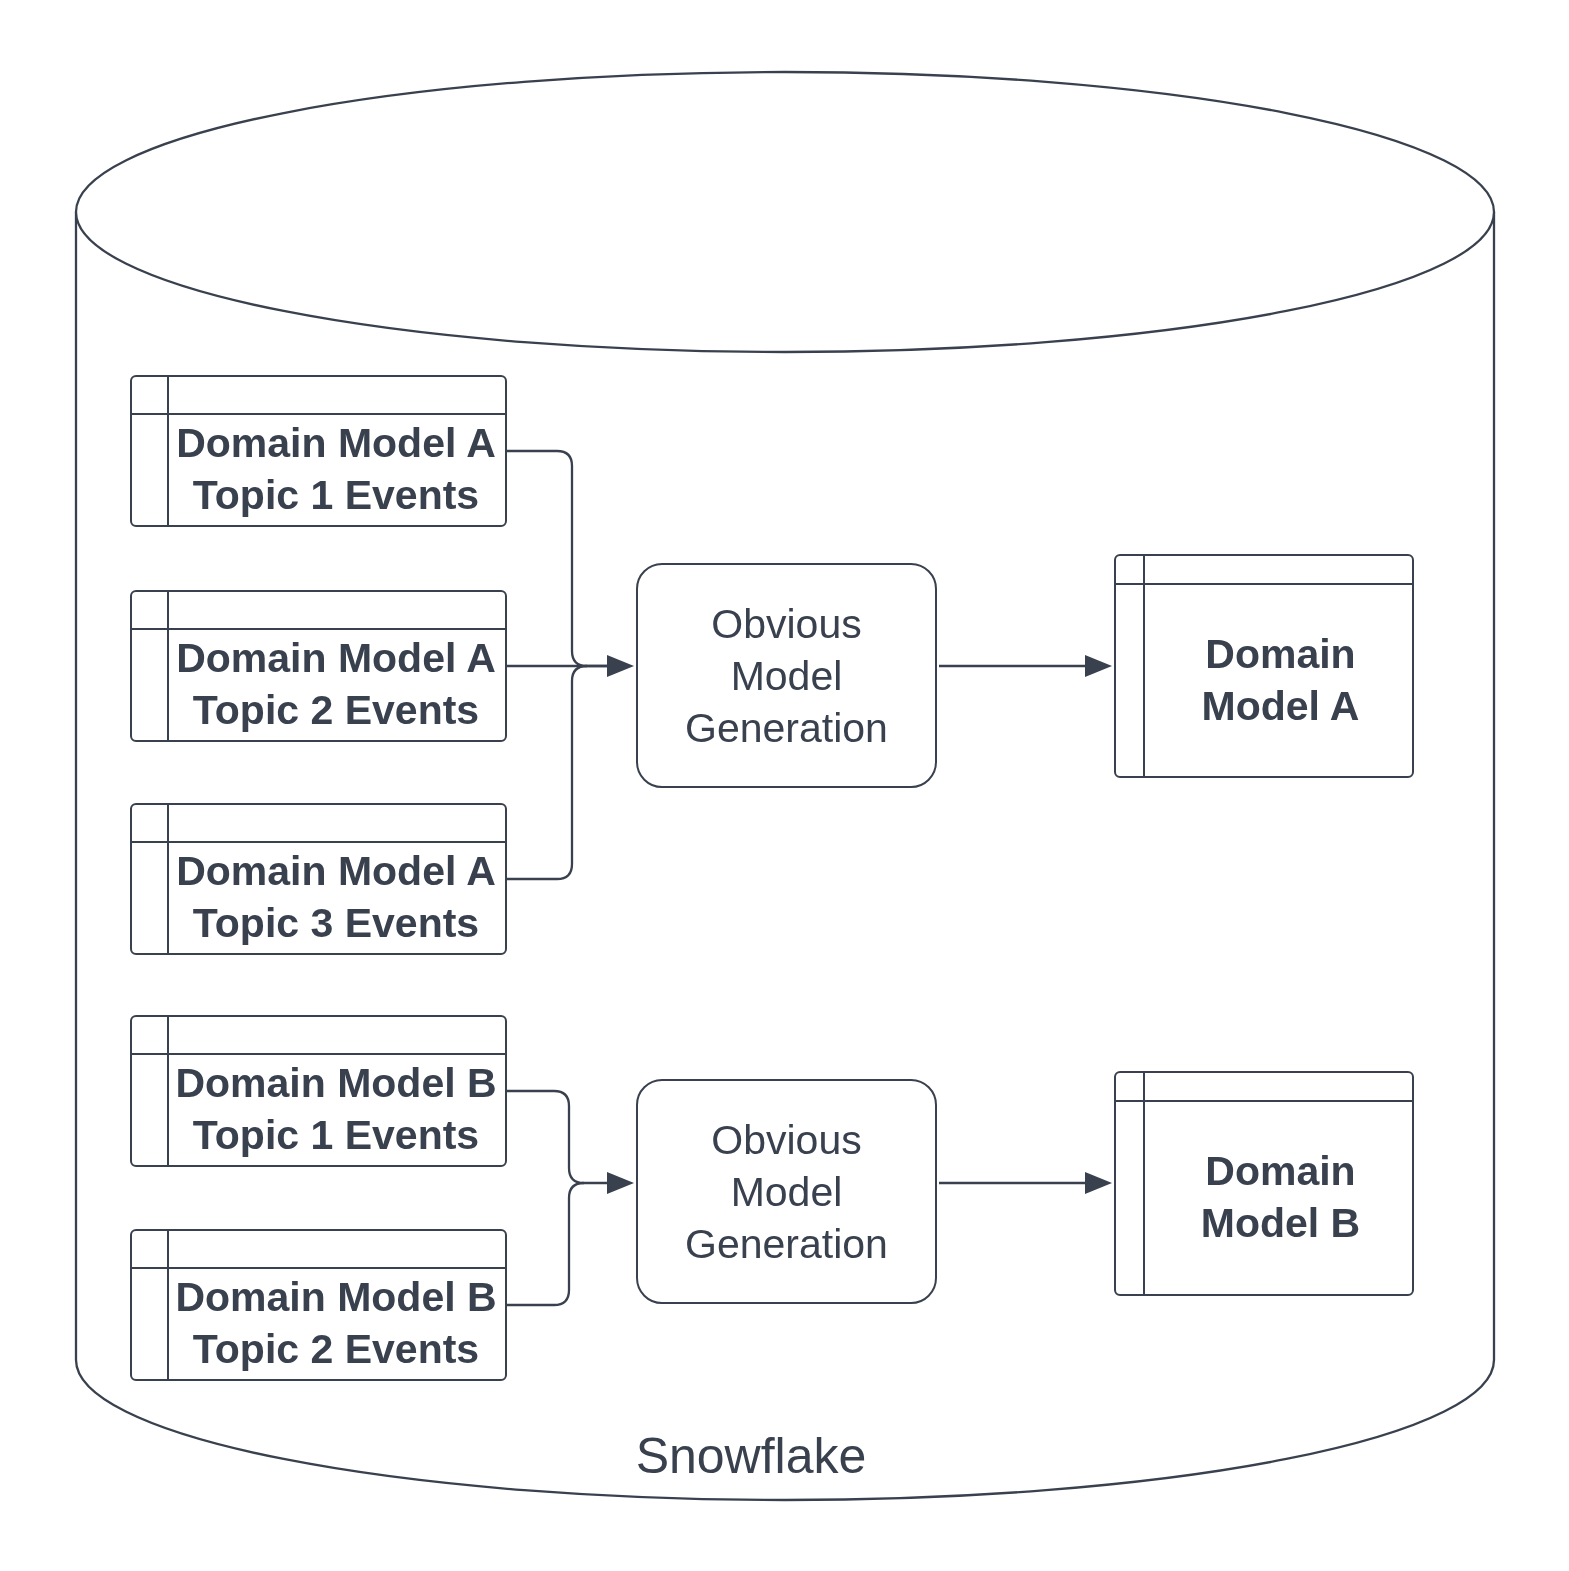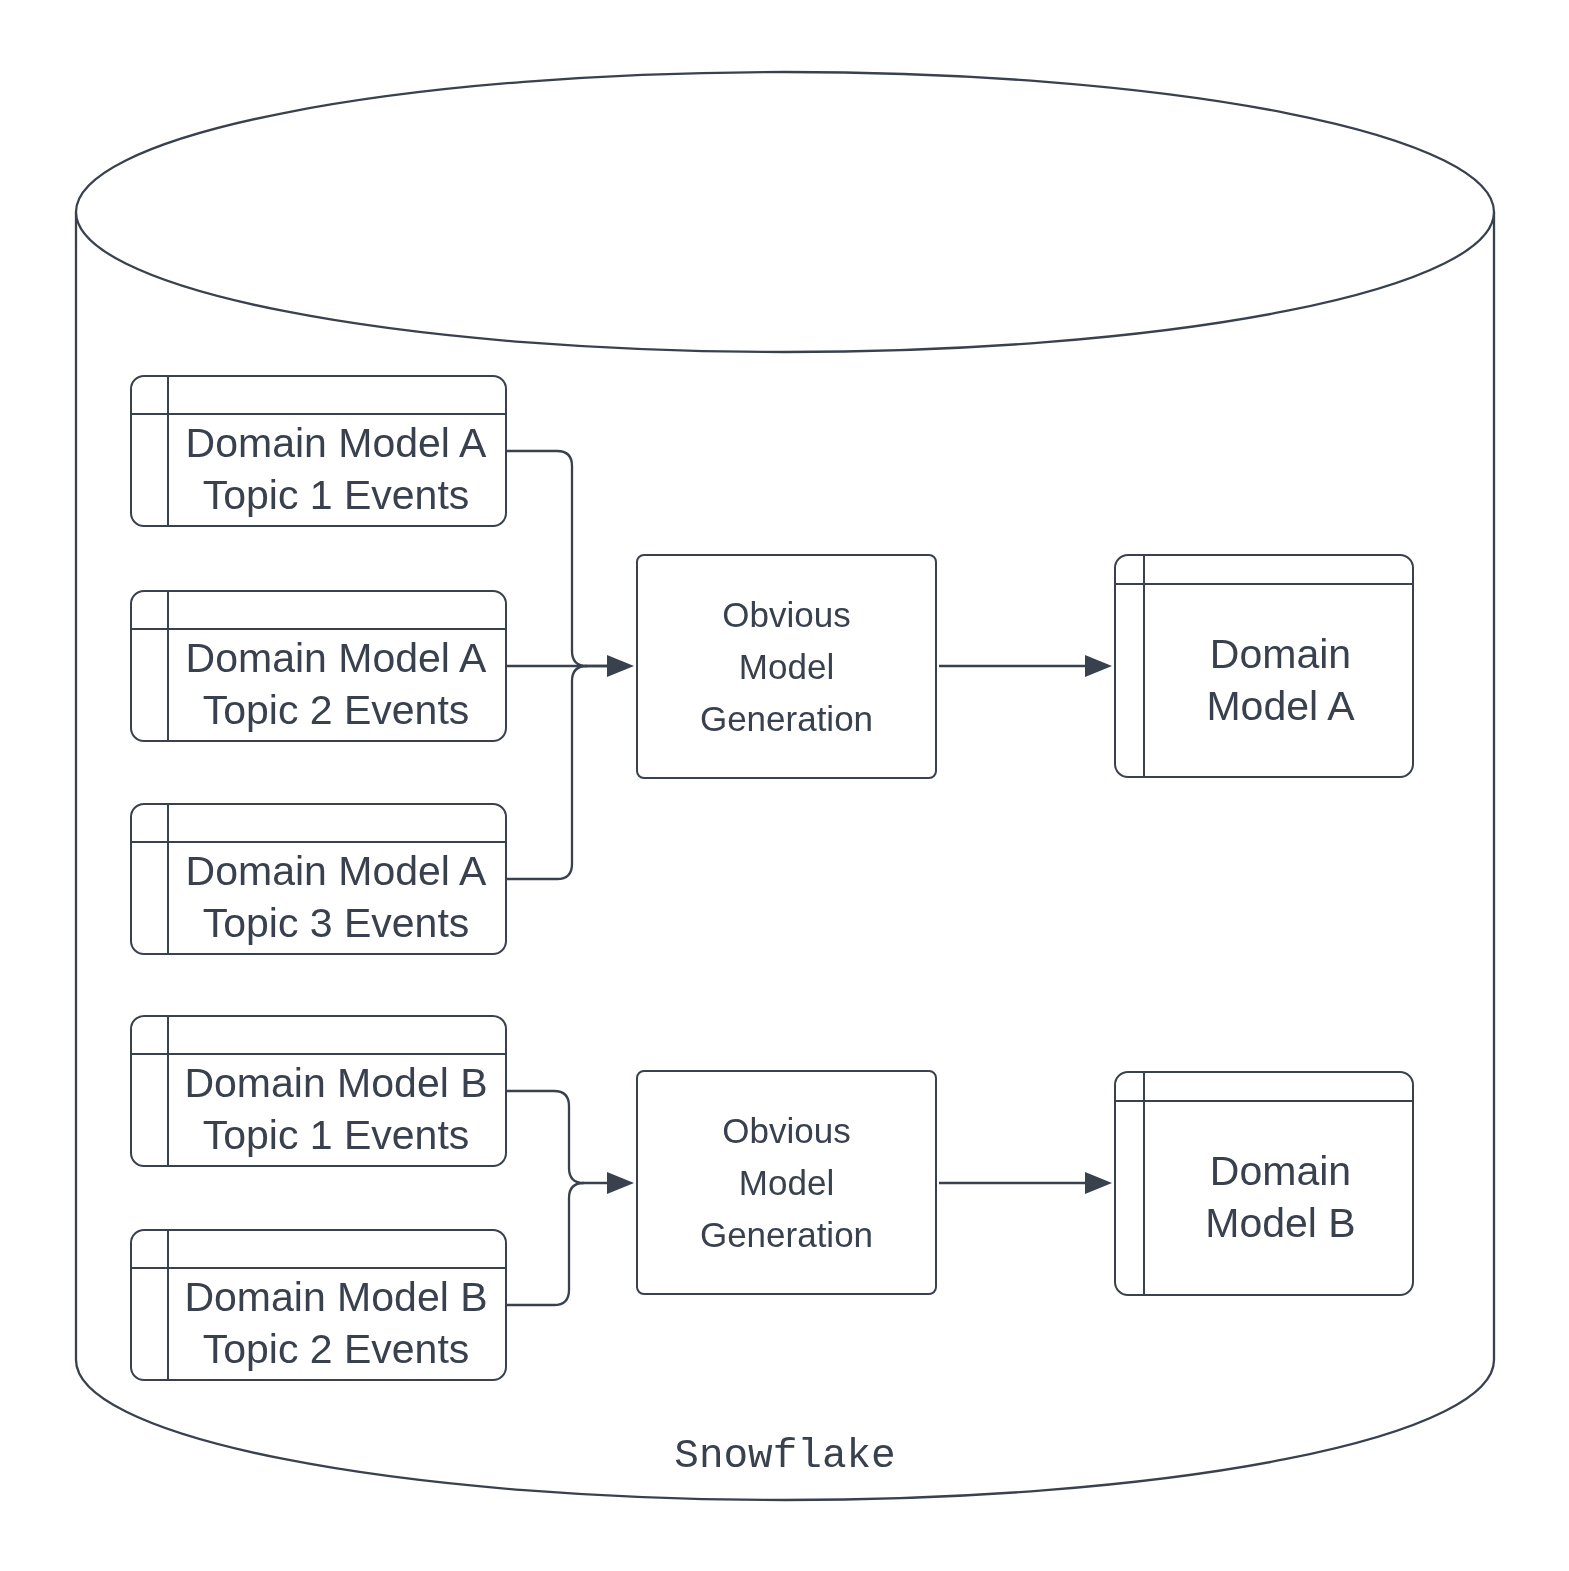--- a/index.html
+++ b/index.html
@@ -28,21 +28,22 @@
   
   .ln   { stroke: var(--stroke); stroke-width: 2.3; fill: none; }
   .cyl  { stroke: var(--stroke); stroke-width: 2.3; fill: var(--background); }
   .arrow { fill: var(--stroke); stroke: none; }
 
   
   .tbox {
     position: absolute;
     background: var(--background);
     border: 2.3px solid var(--stroke);
-    border-radius: 14px;
+    border-radius: 6px;
+    font-weight: bold;
   }
   .tbox .rule-h {
     position: absolute; left: 0; right: 0; height: 0;
     border-top: 2.3px solid var(--stroke);
   }
   .tbox .rule-v {
     position: absolute; top: 0; bottom: 0; width: 0;
     border-left: 2.3px solid var(--stroke);
   }
   .tbox .lbl {
@@ -60,35 +61,35 @@
   
   .tbox.out .rule-h { top: 27px; }
   .tbox.out .rule-v { left: 27px; }
   .tbox.out .lbl { left: 27px; top: 27px; right: 0; bottom: 0; margin-left: 6px; }
 
   
   .pbox {
     position: absolute;
     background: var(--background);
     border: 2.3px solid var(--stroke);
-    border-radius: 8px;
+    border-radius: 26px;
     display: flex; align-items: center; justify-content: center;
     text-align: center;
     white-space: pre-line;
-    font-size: 35px; line-height: 52px;
+    font-size: 41px; line-height: 52px;
     color: var(--text);
+    margin-top: 9px;
   }
 
   .cyl-label {
     position: absolute;
-    left: 585px; top: 1430px; width: 400px; height: 52px;
+    left: 551px; top: 1430px; width: 400px; height: 52px;
     display: flex; align-items: center; justify-content: center;
-    font-size: 41px; line-height: 52px;
+    font-size: 50px; line-height: 52px;
     color: var(--text);
-    font-family: Liberation Mono, monospace;
   }
 </style>
 </head>
 <body>
 
 <div class="canvas">
 
   <svg class="layer" width="1569" height="1571" viewBox="0 0 1569 1571">
 
     <g>

